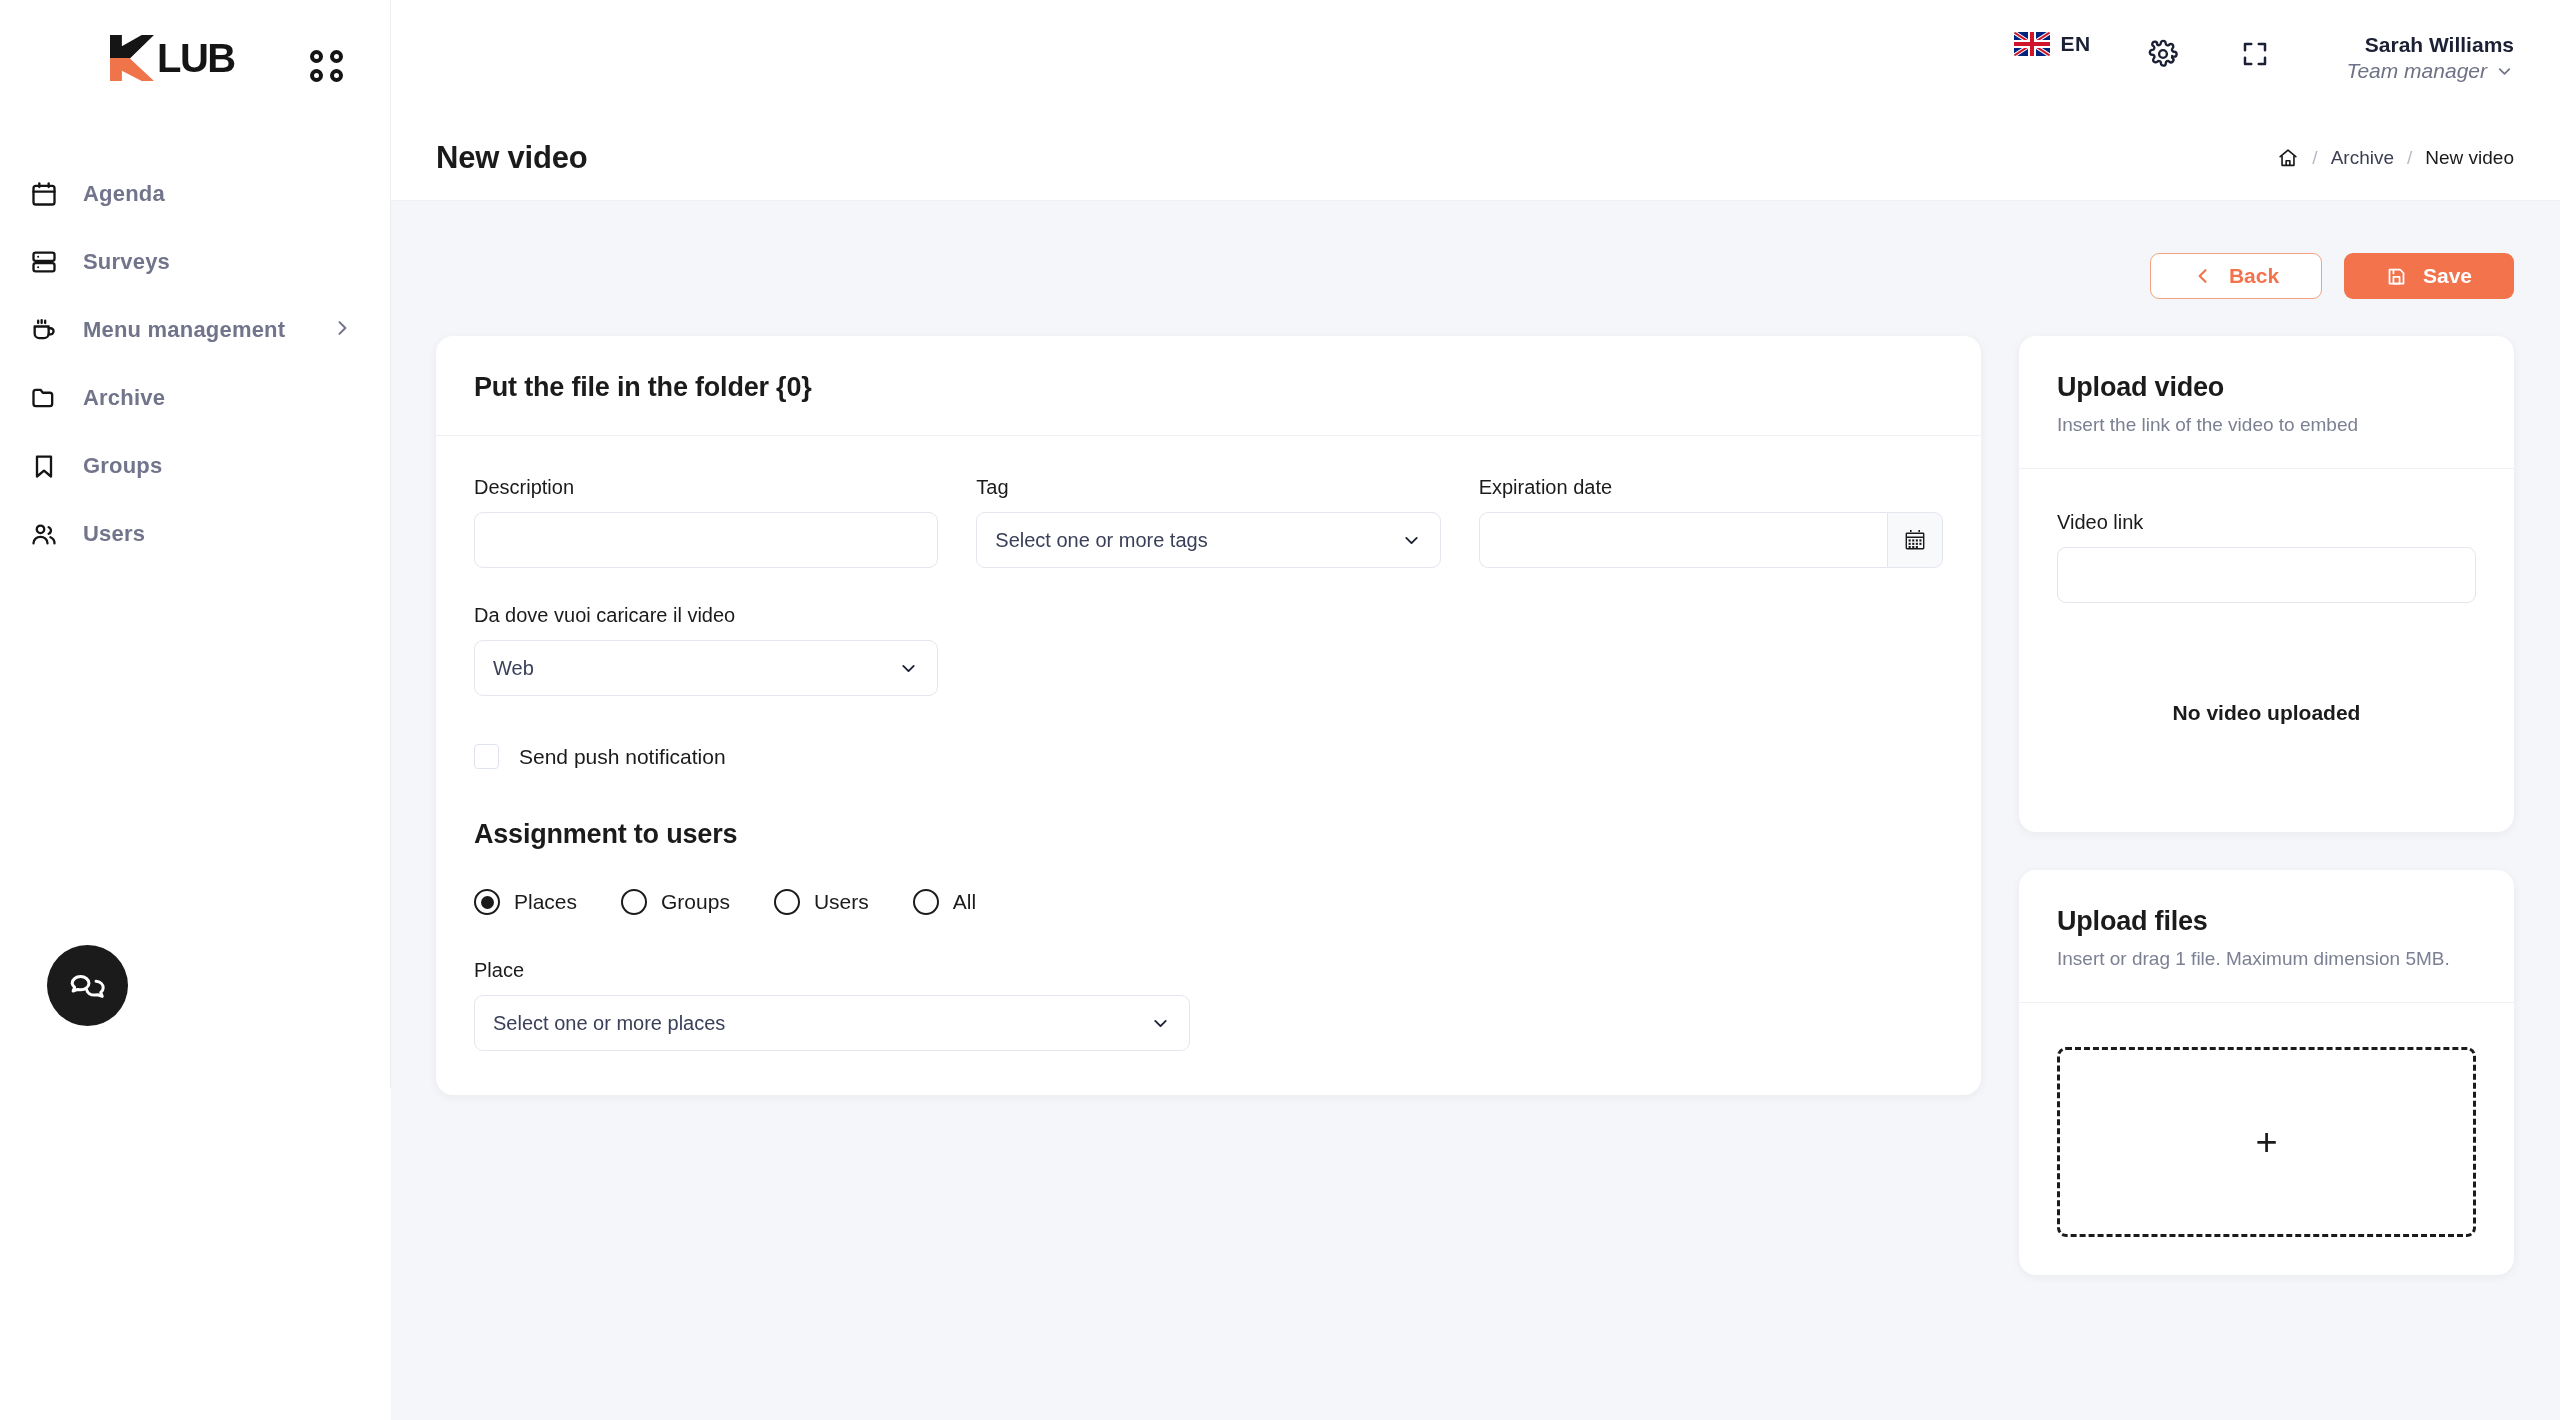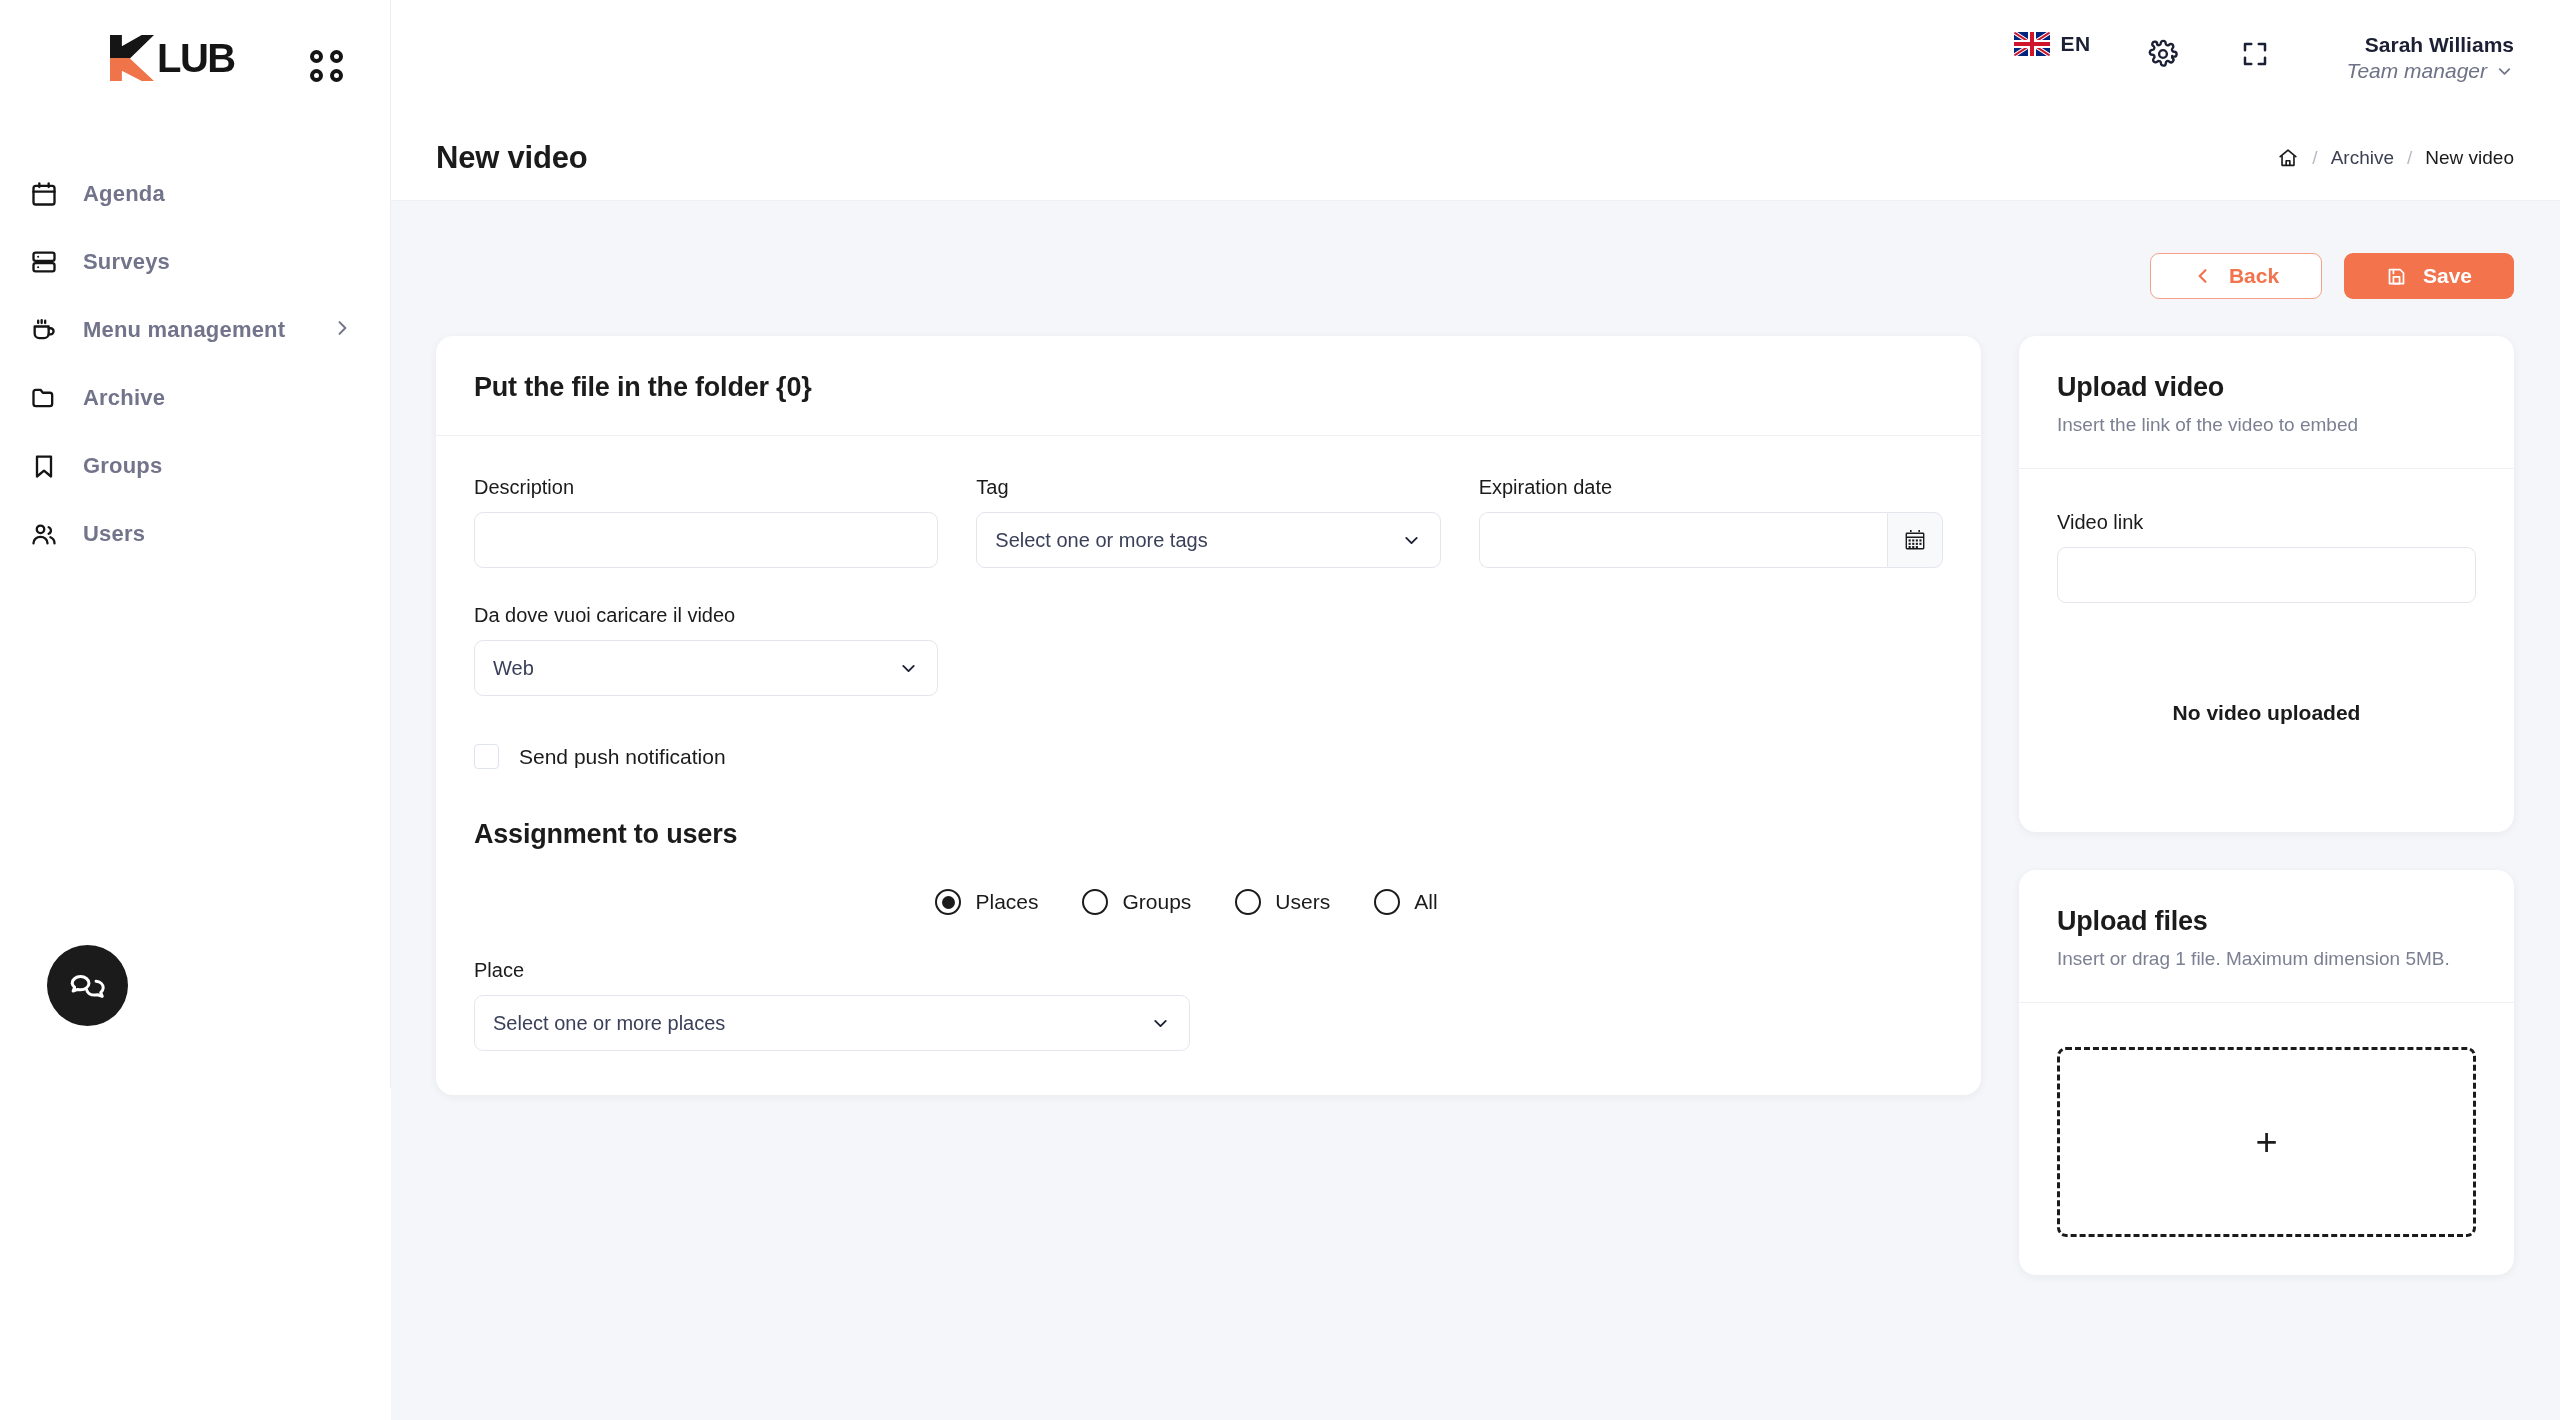--- a/index.html
+++ b/index.html
@@ -427,21 +427,20 @@
     color: #1b1b1b;
     margin-top: 50px;
     letter-spacing: -0.2px;
   }
 
   .radio-row {
     display: flex;
     align-items: center;
     margin-top: 39px;
     gap: 0;
-    justify-content: center;
   }
   .radio-item {
     display: flex;
     align-items: center;
     gap: 14px;
     cursor: pointer;
     margin-right: 44px;
   }
   .rdot {
     width: 26px; height: 26px;

